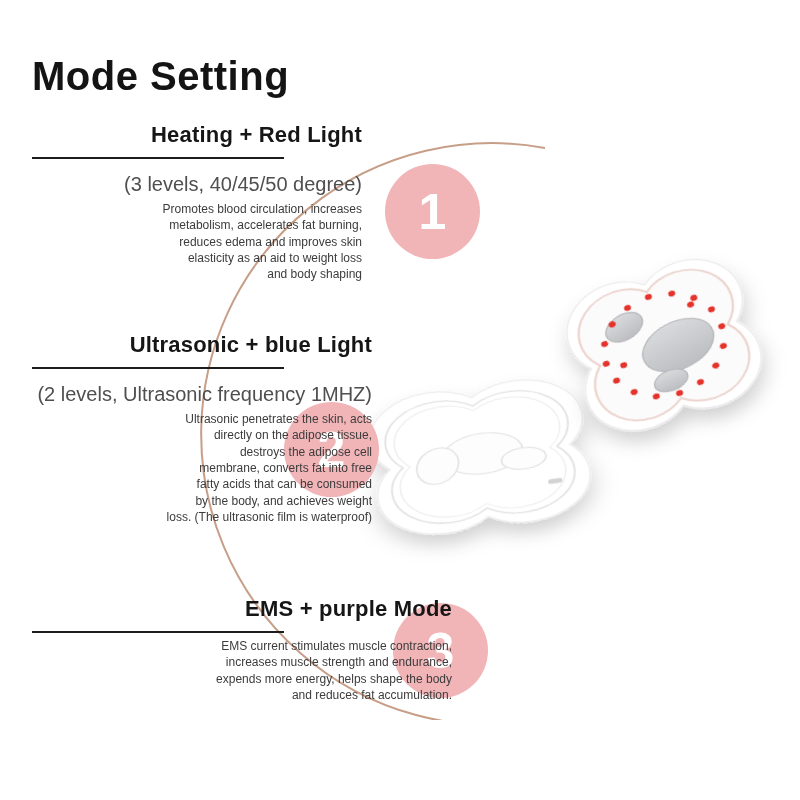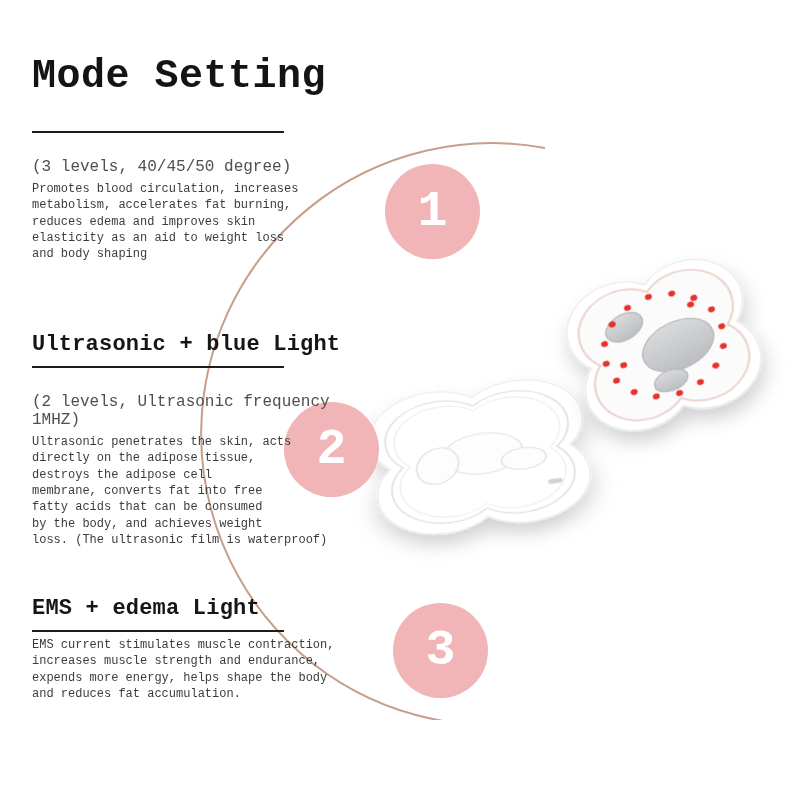--- a/index.html
+++ b/index.html
@@ -1,30 +1,30 @@
 <!DOCTYPE html>
 <html><head>
 <meta charset="utf-8">
 <style>
   html,body { margin:0; padding:0; background:#ffffff; }
   .canvas {
     position:relative; width:800px; height:720px; background:#ffffff;
-    font-family:Liberation Mono, monospace; overflow:hidden;
+    font-family:Liberation Sans, sans-serif; overflow:hidden;text-align:right;
   }
   .page-title {
     position:absolute; left:32px; top:54px; z-index:3;
     font-size:40px; font-weight:bold; color:#141414; letter-spacing:0.5px;
   }
   .section { position:absolute; left:32px; z-index:3; }
   .section.s1 { top:122px; width:330px; }
   .section.s2 { top:332px; width:340px; }
   .section.s3 { top:596px; width:420px; }
   .section-heading { font-size:22px; font-weight:bold; color:#161616; letter-spacing:0.2px; }
   .heading-rule { height:2px; background:#1c1c1c; width:252px; margin-top:9px; }
-  .section-sub { margin-top:25px; font-size:16px; color:#4f4f4f; }
+  .section-sub { margin-top:14px; font-size:20px; color:#4f4f4f; }
   .section-body { margin-top:5px; font-size:12px; color:#3c3c3c; line-height:1.36; white-space:pre-line; }
   .badge {
     position:absolute; z-index:2; width:95px; height:95px; border-radius:50%;
     background:#f1b5b8; color:#ffffff; display:flex; align-items:center; justify-content:center;
     font-size:50px; font-weight:bold;
   }
   .badge.b1 { left:385px; top:164px; }
   .badge.b2 { left:284px; top:402px; }
   .badge.b3 { left:393px; top:603px; }
   .scene { position:absolute; left:0; top:0; z-index:1; }
@@ -84,20 +84,21 @@
           <circle cx="41.6" cy="-17.2" r="2.7"></circle>
         <circle cx="28" cy="-27" r="2.7"></circle>
           <circle cx="-33" cy="6" r="2.7"></circle>
       </g>
     </g>
   </svg>
 
   <div class="page-title">Mode Setting</div>
 
   <div class="section s1">
+    <div class="section-heading">Heating + Red Light</div>
     <div class="heading-rule"></div>
     <div class="section-sub">(3 levels, 40/45/50 degree)</div>
     <div class="section-body">Promotes blood circulation, increases
 metabolism, accelerates fat burning,
 reduces edema and improves skin
 elasticity as an aid to weight loss
 and body shaping</div>
   </div>
 
   <div class="section s2">
@@ -107,21 +108,21 @@
     <div class="section-body">Ultrasonic penetrates the skin, acts
 directly on the adipose tissue,
 destroys the adipose cell
 membrane, converts fat into free
 fatty acids that can be consumed
 by the body, and achieves weight
 loss. (The ultrasonic film is waterproof)</div>
   </div>
 
   <div class="section s3">
-    <div class="section-heading">EMS + edema Light</div>
+    <div class="section-heading">EMS + purple Mode</div>
     <div class="heading-rule"></div>
     <div class="section-body">EMS current stimulates muscle contraction,
 increases muscle strength and endurance,
 expends more energy, helps shape the body
 and reduces fat accumulation.</div>
   </div>
 
   <div class="badge b1">1</div>
   <div class="badge b2">2</div>
   <div class="badge b3">3</div>

